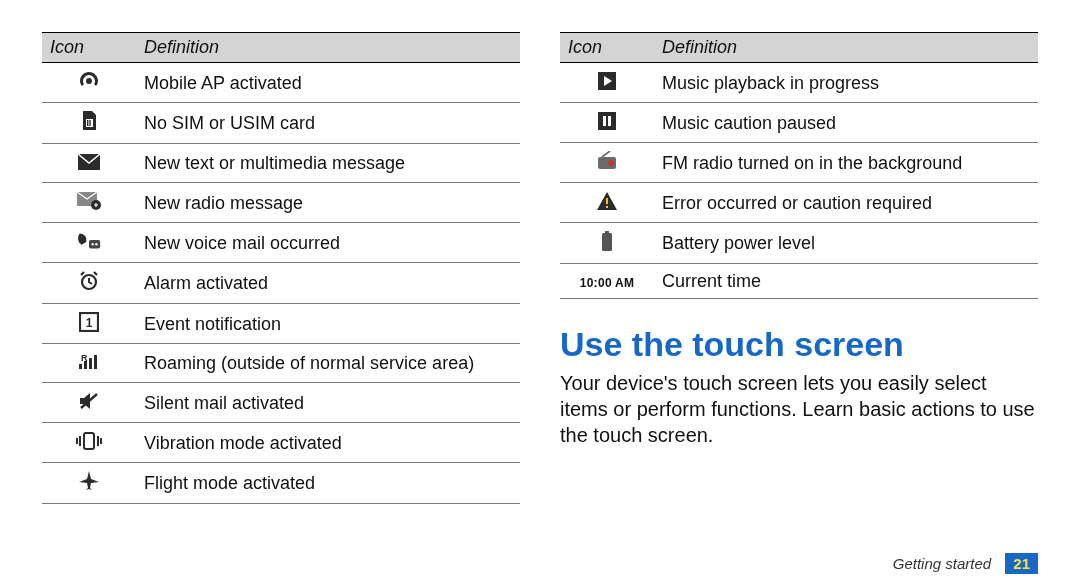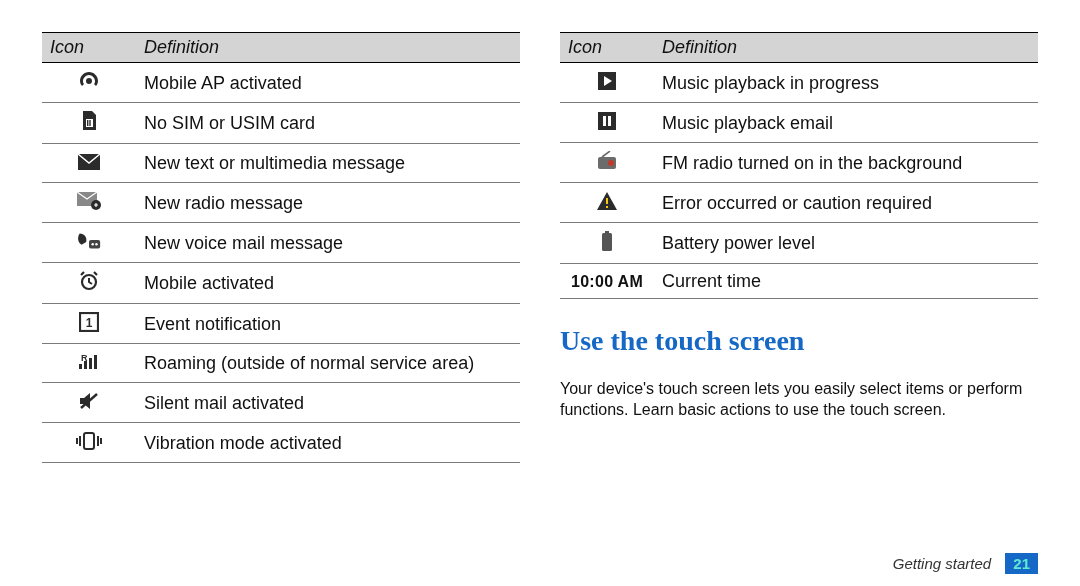--- a/index.html
+++ b/index.html
@@ -60,51 +60,50 @@
     align-items: center;
     justify-content: center;
     width: 26px;
     height: 22px;
     color: #2b2b2b;
   }
   .icon-box svg { display:block; }
   .heading {
     color: #1668c6;
     font-weight: 700;
-    font-size: 28px;
+    font-size: 34px;
     margin-top: 26px;
-    margin-bottom: 22px;
-    font-family: Liberation Serif, serif;
+    margin-bottom: 6px;
   }
   .body-text {
-    font-size: 16px;
+    font-size: 20px;
     line-height: 1.3;
   }
   .footer {
     position: absolute;
     right: 42px;
     bottom: 14px;
     font-size: 15px;
   }
   .footer .section-name {
     font-style: italic;
     color: #333;
     margin-right: 10px;
     margin-left: 10px;
   }
   .footer .page-num {
     background: #1668c6;
-    color: #5eead4;
+    color: #fde047;
     padding: 2px 8px;
     font-weight: 600;
     font-size: 15px;
   }
   .time-text {
     font-weight: 700;
-    font-size: 16px;
+    font-size: 12px;
     letter-spacing: 0.3px;
   }
 </style>
 </head>
 <body>
 
 <div class="page">
 
   <div class="col">
     <table class="icon-table">
@@ -166,33 +165,33 @@
           <td class="icon-cell">
             <span class="icon-box">
               <svg width="28" height="20" viewBox="0 0 28 20">
                   <path d="M4 2 C9 2 12 6 11 11 L6 14 C2 12 1 6 4 2 Z" fill="#2b2b2b"></path>
                   <rect x="14" y="9" width="12" height="9" rx="2" fill="#444"></rect>
                   <circle cx="18" cy="13.5" r="1.3" fill="#fff"></circle>
                   <circle cx="22" cy="13.5" r="1.3" fill="#fff"></circle>
                 </svg>
             </span>
           </td>
-          <td>New voice mail message</td>
+          <td>New voice mail occurred</td>
         </tr>
         <tr>
           <td class="icon-cell">
             <span class="icon-box">
               <svg width="22" height="22" viewBox="0 0 22 22">
                   <circle cx="11" cy="12" r="7" fill="none" stroke="#2b2b2b" stroke-width="2.2"></circle>
                   <path d="M11 8 V12 L14 14" stroke="#2b2b2b" stroke-width="2" fill="none"></path>
                   <path d="M3 5 L6 2 M19 5 L16 2" stroke="#2b2b2b" stroke-width="2.2"></path>
                 </svg>
             </span>
           </td>
-          <td>Mobile activated</td>
+          <td>Alarm activated</td>
         </tr>
         <tr>
           <td class="icon-cell">
             <span class="icon-box">
               <svg width="20" height="20" viewBox="0 0 20 20">
                   <rect x="1" y="1" width="18" height="18" fill="none" stroke="#2b2b2b" stroke-width="2.2"></rect>
                   <text x="10" y="15" text-anchor="middle" font-size="12" font-weight="700" fill="#2b2b2b">1</text>
                 </svg>
             </span>
           </td>
@@ -227,20 +226,30 @@
           <td class="icon-cell">
             <span class="icon-box">
               <svg width="26" height="20" viewBox="0 0 26 20">
                   <rect x="8" y="2" width="10" height="16" rx="2" fill="none" stroke="#2b2b2b" stroke-width="2"></rect>
                   <path d="M4 5 L4 15 M1 7 L1 13 M22 5 L22 15 M25 7 L25 13" stroke="#2b2b2b" stroke-width="2"></path>
                 </svg>
             </span>
           </td>
           <td>Vibration mode activated</td>
         </tr>
+        <tr>
+          <td class="icon-cell">
+            <span class="icon-box">
+              <svg width="22" height="22" viewBox="0 0 22 22">
+                  <path d="M11 1 L13 9 L21 12 L13 13 L12 18 L14 20 L11 19 L8 20 L10 18 L9 13 L1 12 L9 9 Z" fill="#2b2b2b"></path>
+                </svg>
+            </span>
+          </td>
+          <td>Flight mode activated</td>
+        </tr>
       </tbody>
     </table>
   </div>
 
   <div class="col">
     <table class="icon-table">
       <thead>
         <tr>
           <th class="icon-col">Icon</th>
           <th>Definition</th>
@@ -261,21 +270,21 @@
         <tr>
           <td class="icon-cell">
             <span class="icon-box">
               <svg width="20" height="20" viewBox="0 0 20 20">
                   <rect x="1" y="1" width="18" height="18" fill="#2b2b2b"></rect>
                   <rect x="6" y="5" width="3" height="10" fill="#fff"></rect>
                   <rect x="11" y="5" width="3" height="10" fill="#fff"></rect>
                 </svg>
             </span>
           </td>
-          <td>Music playback email</td>
+          <td>Music caution paused</td>
         </tr>
         <tr>
           <td class="icon-cell">
             <span class="icon-box">
               <svg width="22" height="20" viewBox="0 0 22 20">
                   <rect x="2" y="6" width="18" height="12" rx="2" fill="#6b6b6b"></rect>
                   <line x1="6" y1="6" x2="14" y2="0" stroke="#6b6b6b" stroke-width="1.6"></line>
                   <circle cx="15" cy="12" r="3" fill="#c0392b"></circle>
                 </svg>
             </span>

